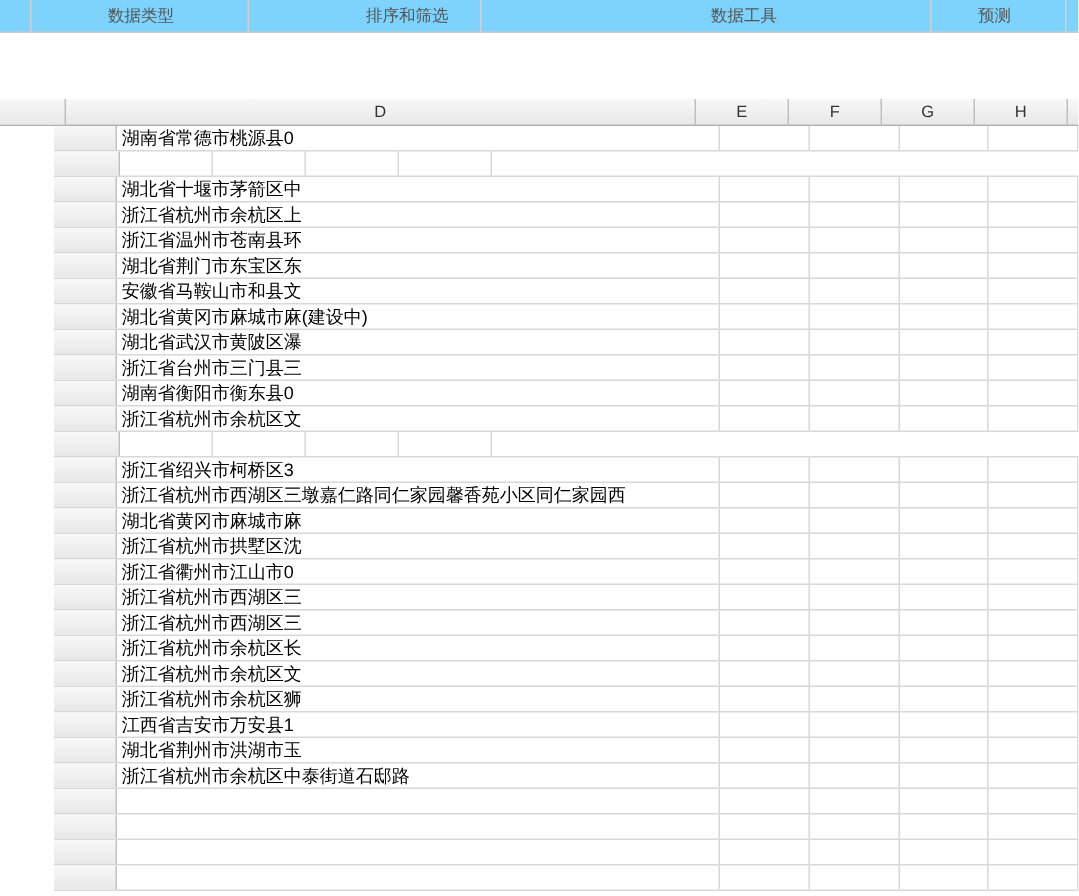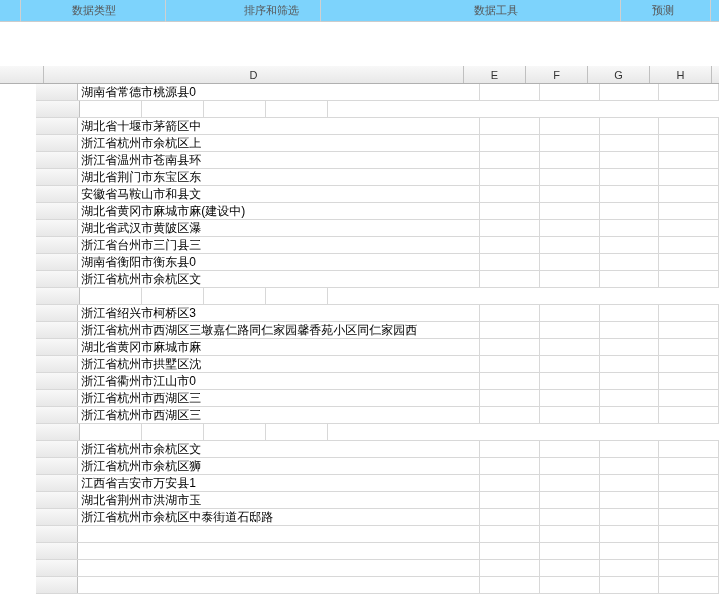--- a/index.html
+++ b/index.html
@@ -269,20 +269,21 @@
       <div class="row">
         <div class="row-head"></div>
         <div class="cell col-D">浙江省杭州市西湖区三</div>
         <div class="cell col-E"></div>
         <div class="cell col-F"></div>
         <div class="cell col-G"></div>
         <div class="cell col-H"></div>
       </div>
       <div class="row">
         <div class="row-head"></div>
+        <div class="cell col-D">浙江省杭州市余杭区长</div>
         <div class="cell col-E"></div>
         <div class="cell col-F"></div>
         <div class="cell col-G"></div>
         <div class="cell col-H"></div>
       </div>
       <div class="row">
         <div class="row-head"></div>
         <div class="cell col-D">浙江省杭州市余杭区文</div>
         <div class="cell col-E"></div>
         <div class="cell col-F"></div>

